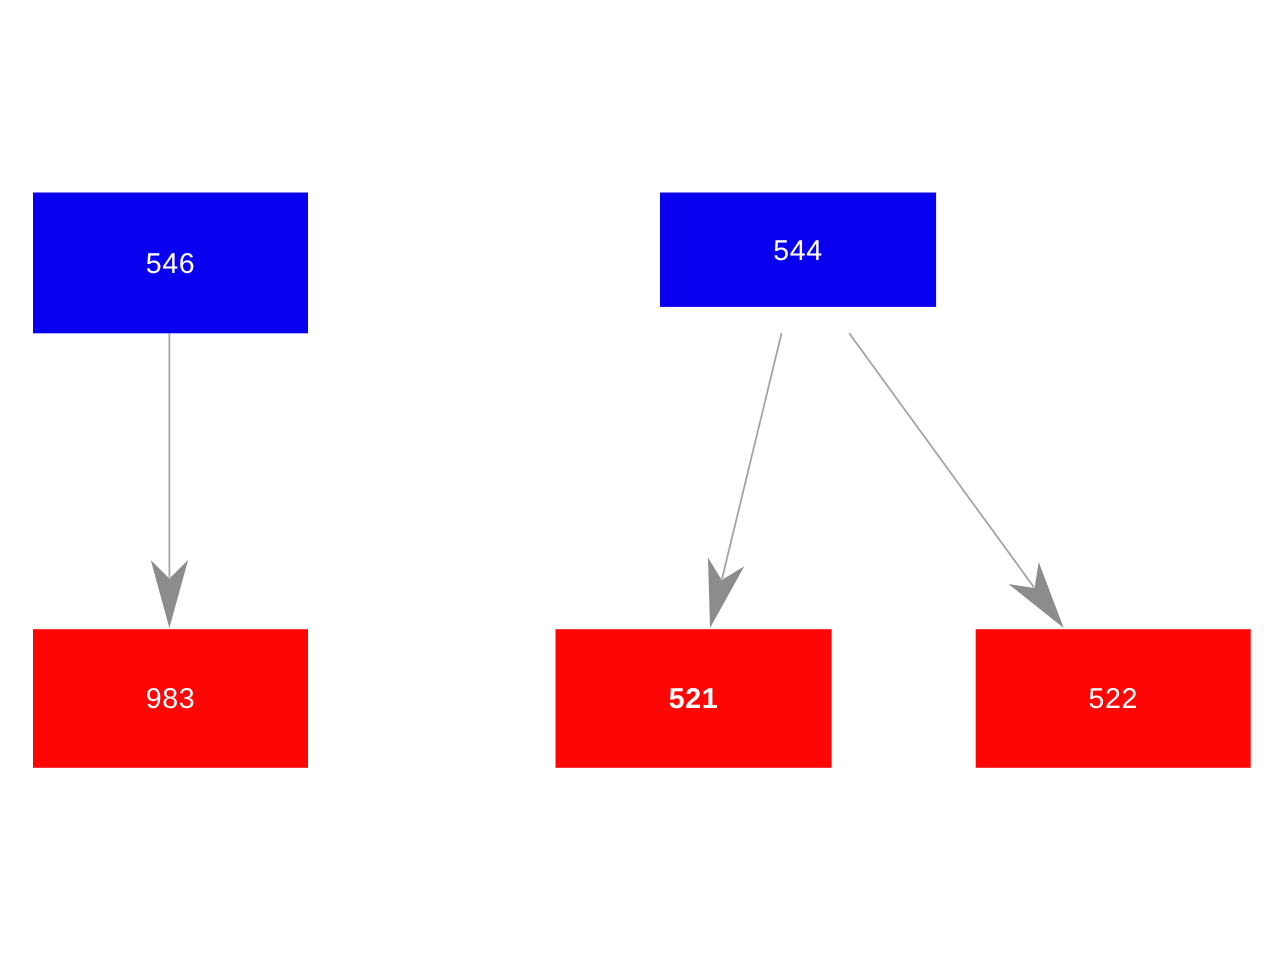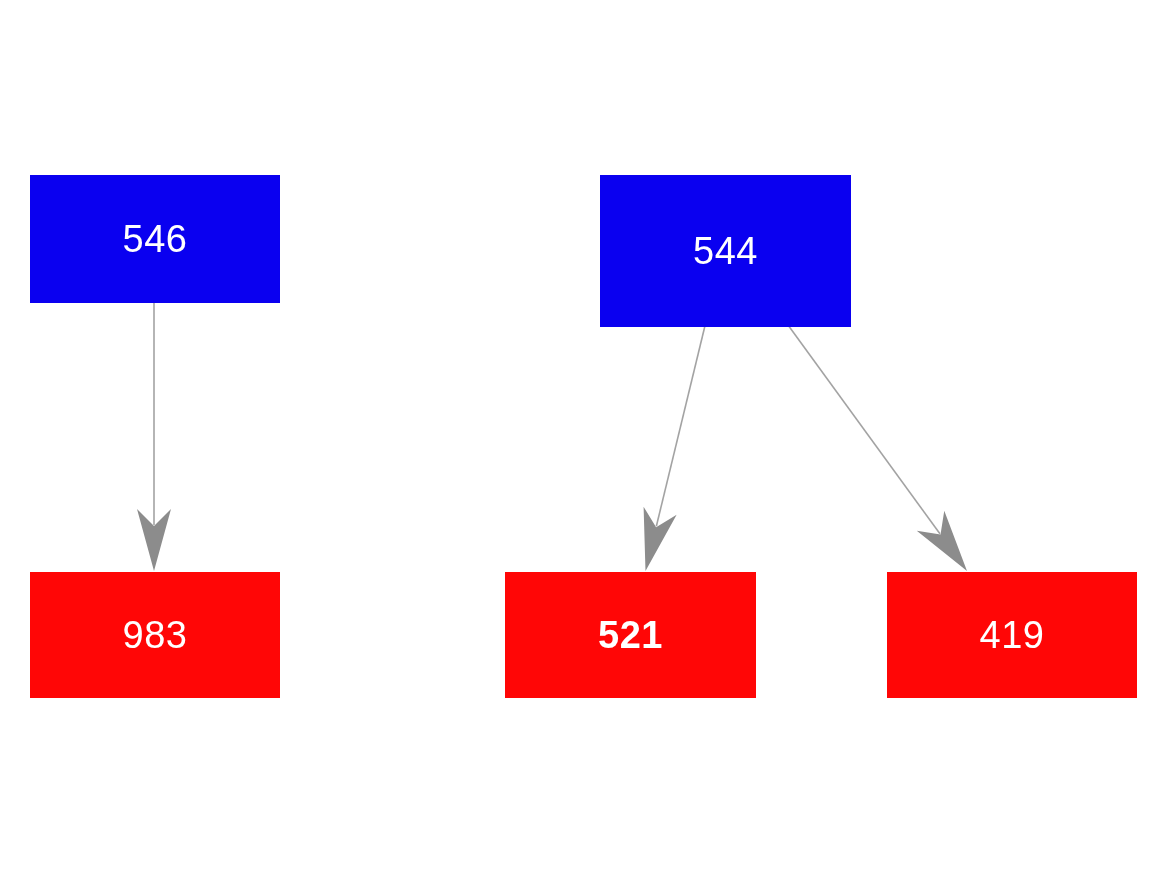--- a/index.html
+++ b/index.html
@@ -25,47 +25,47 @@
     pointer-events: none;
   }
   .node {
     position: absolute;
     display: flex;
     align-items: center;
     justify-content: center;
   }
   .node-label {
     color: #ffffff;
-    font-size: 38px;
+    font-size: 26px;
     letter-spacing: 0.5px;
     user-select: none;
   }
 </style>
 </head>
 <body>
 
 <div id="diagram-canvas">
   <svg id="edge-layer" xmlns="http://www.w3.org/2000/svg" viewBox="0 0 1167 875">
       <line x1="154" y1="303" x2="154" y2="525" stroke="#a3a3a3" stroke-width="1.6"></line>
       <path d="M 0 0 L -17 -62 L 0 -45 L 17 -62 Z" fill="#8c8c8c" transform="translate(154,571) rotate(0)"></path>
       <line x1="710.5" y1="303" x2="656.3423752629466" y2="526.2960527620049" stroke="#a3a3a3" stroke-width="1.6"></line>
       <path d="M 0 0 L -17 -62 L 0 -45 L 17 -62 Z" fill="#8c8c8c" transform="translate(645.5,571) rotate(13.633113588991861)"></path>
       <line x1="772" y1="303" x2="939.9358501638053" y2="533.8041427892299" stroke="#a3a3a3" stroke-width="1.6"></line>
       <path d="M 0 0 L -17 -62 L 0 -45 L 17 -62 Z" fill="#8c8c8c" transform="translate(967,571) rotate(-36.04008318514204)"></path>
     </svg>
   <div id="node-layer">
       <div class="node" style="left: 30px; top: 175px; width: 250px; height: 128px; background: rgb(10, 0, 240);">
         <span class="node-label">546</span>
       </div>
-      <div class="node" style="left: 600px; top: 175px; width: 251px; height: 152px; background: rgb(10, 0, 240);">
+      <div class="node" style="left: 600px; top: 175px; width: 251px; height: 104px; background: rgb(10, 0, 240);">
         <span class="node-label">544</span>
       </div>
       <div class="node" style="left: 30px; top: 572px; width: 250px; height: 126px; background: rgb(255, 6, 6);">
         <span class="node-label">983</span>
       </div>
       <div class="node" style="left: 505px; top: 572px; width: 251px; height: 126px; background: rgb(255, 6, 6); font-weight: bold;">
         <span class="node-label">521</span>
       </div>
       <div class="node" style="left: 887px; top: 572px; width: 250px; height: 126px; background: rgb(255, 6, 6);">
-        <span class="node-label">419</span>
+        <span class="node-label">522</span>
       </div>
     </div>
 </div>
 
 </body></html>

